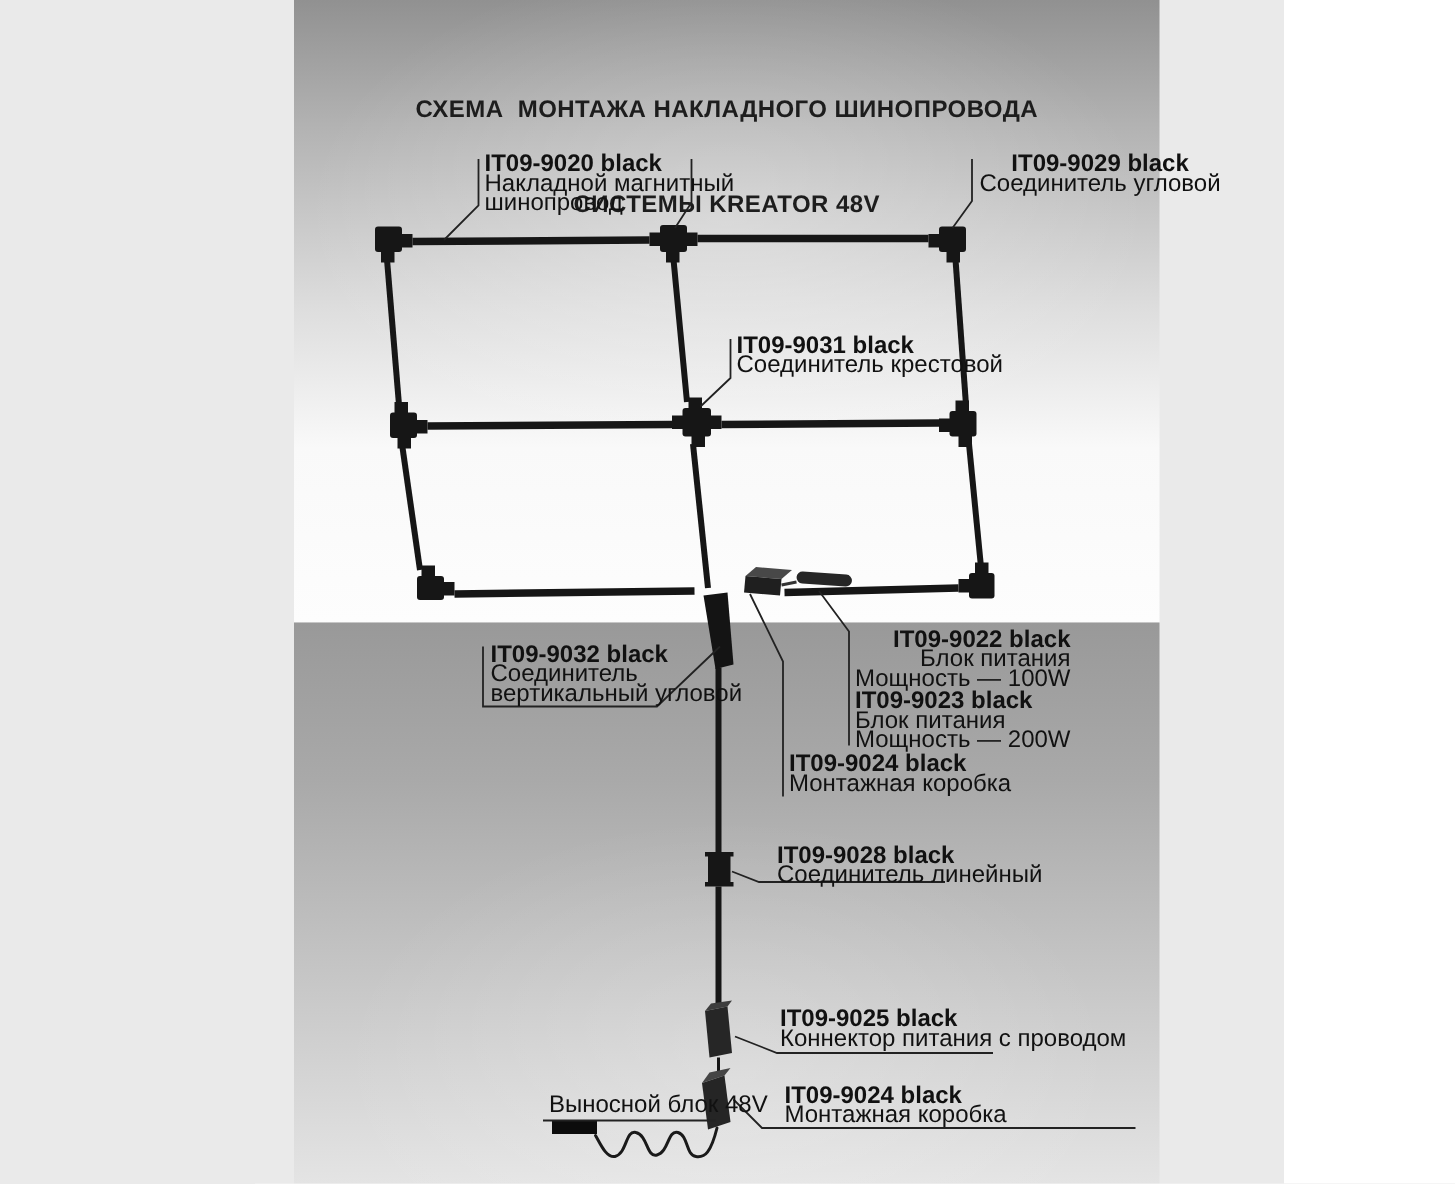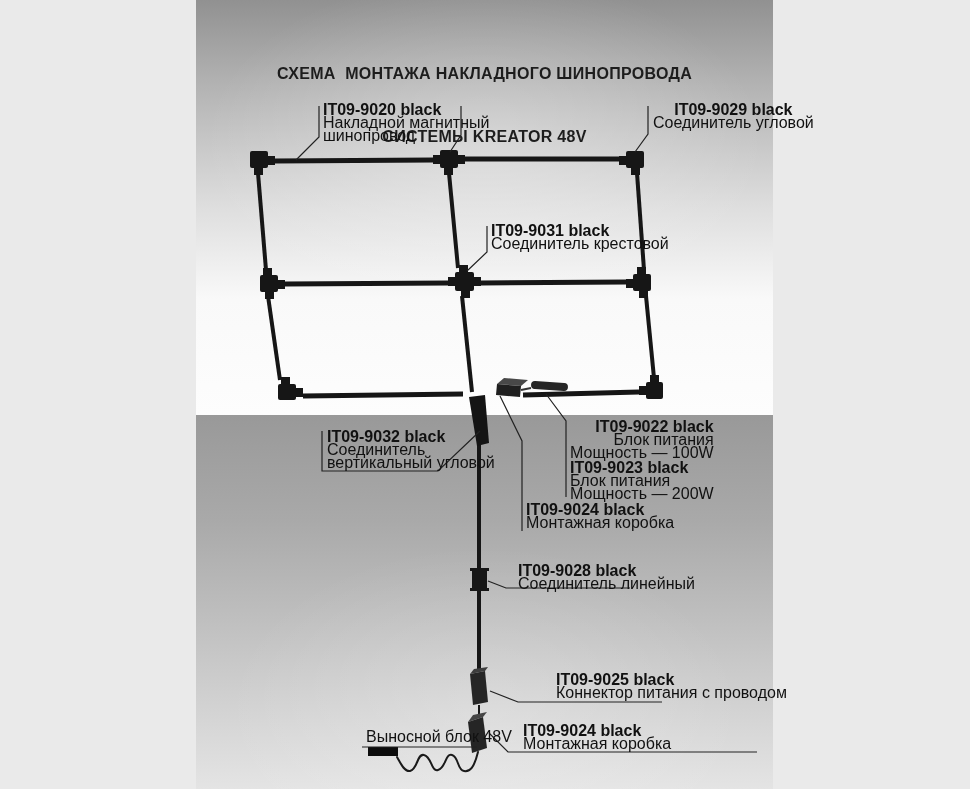--- a/index.html
+++ b/index.html
@@ -1,18 +1,18 @@
 <!DOCTYPE html>
 <html><head>
 <meta charset="utf-8">
 <style>
   html,body{margin:0;padding:0;}
   #canvas{
     position:relative;
-    width:970px;height:789px;
+    width:856px;height:789px;
     background:#eaeaea;
     overflow:hidden;
     font-family:"Liberation Sans", sans-serif;
   }
   .scene{position:absolute;left:196px;top:0;width:577px;height:789px;}
   .ceiling{
     position:absolute;left:0;top:0;width:100%;height:415px;
     background:linear-gradient(180deg,#919191 0%,#b2b2b2 20%,#dedede 50%,#f9f9f9 72%,#fdfdfd 100%);
   }
   .ceiling:after{
@@ -207,21 +207,21 @@
   <div class="lbl" style="left:526px;top:503px;">
     <div class="code">IT09-9024 black</div>
     <div>Монтажная коробка</div>
   </div>
 
   <div class="lbl" style="left:518px;top:564px;">
     <div class="code">IT09-9028 black</div>
     <div>Соединитель линейный</div>
   </div>
 
-  <div class="lbl" style="left:520px;top:673px;margin-left:36px;">
+  <div class="lbl" style="left:520px;top:673px;">
     <div class="code">IT09-9025 black</div>
     <div>Коннектор питания с проводом</div>
   </div>
 
   <div class="lbl" style="left:523px;top:724px;">
     <div class="code">IT09-9024 black</div>
     <div>Монтажная коробка</div>
   </div>
 
   <div class="lbl" style="left:366px;top:730px;text-align:center;">

